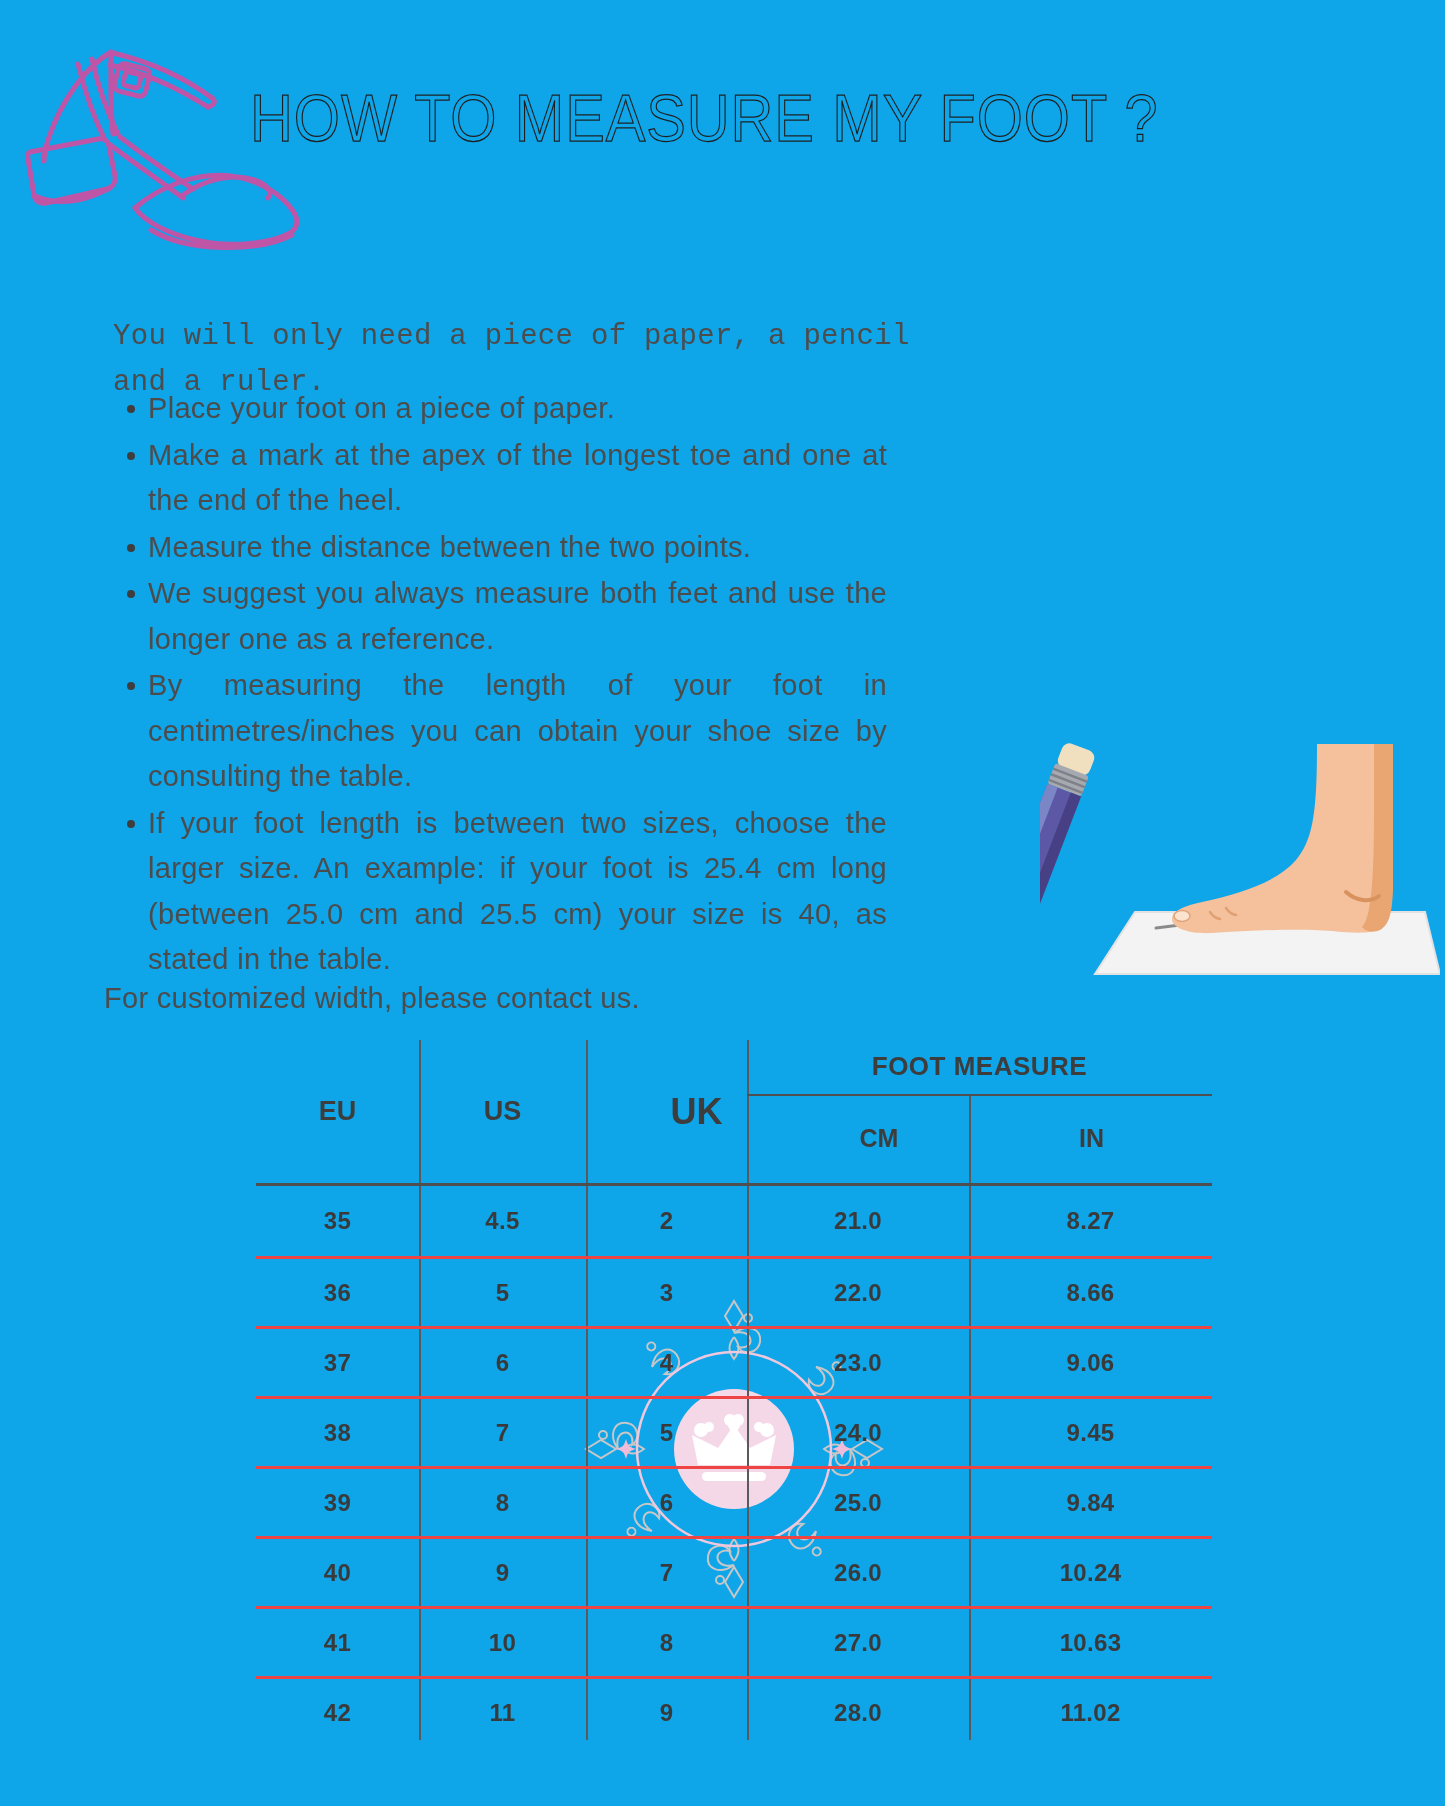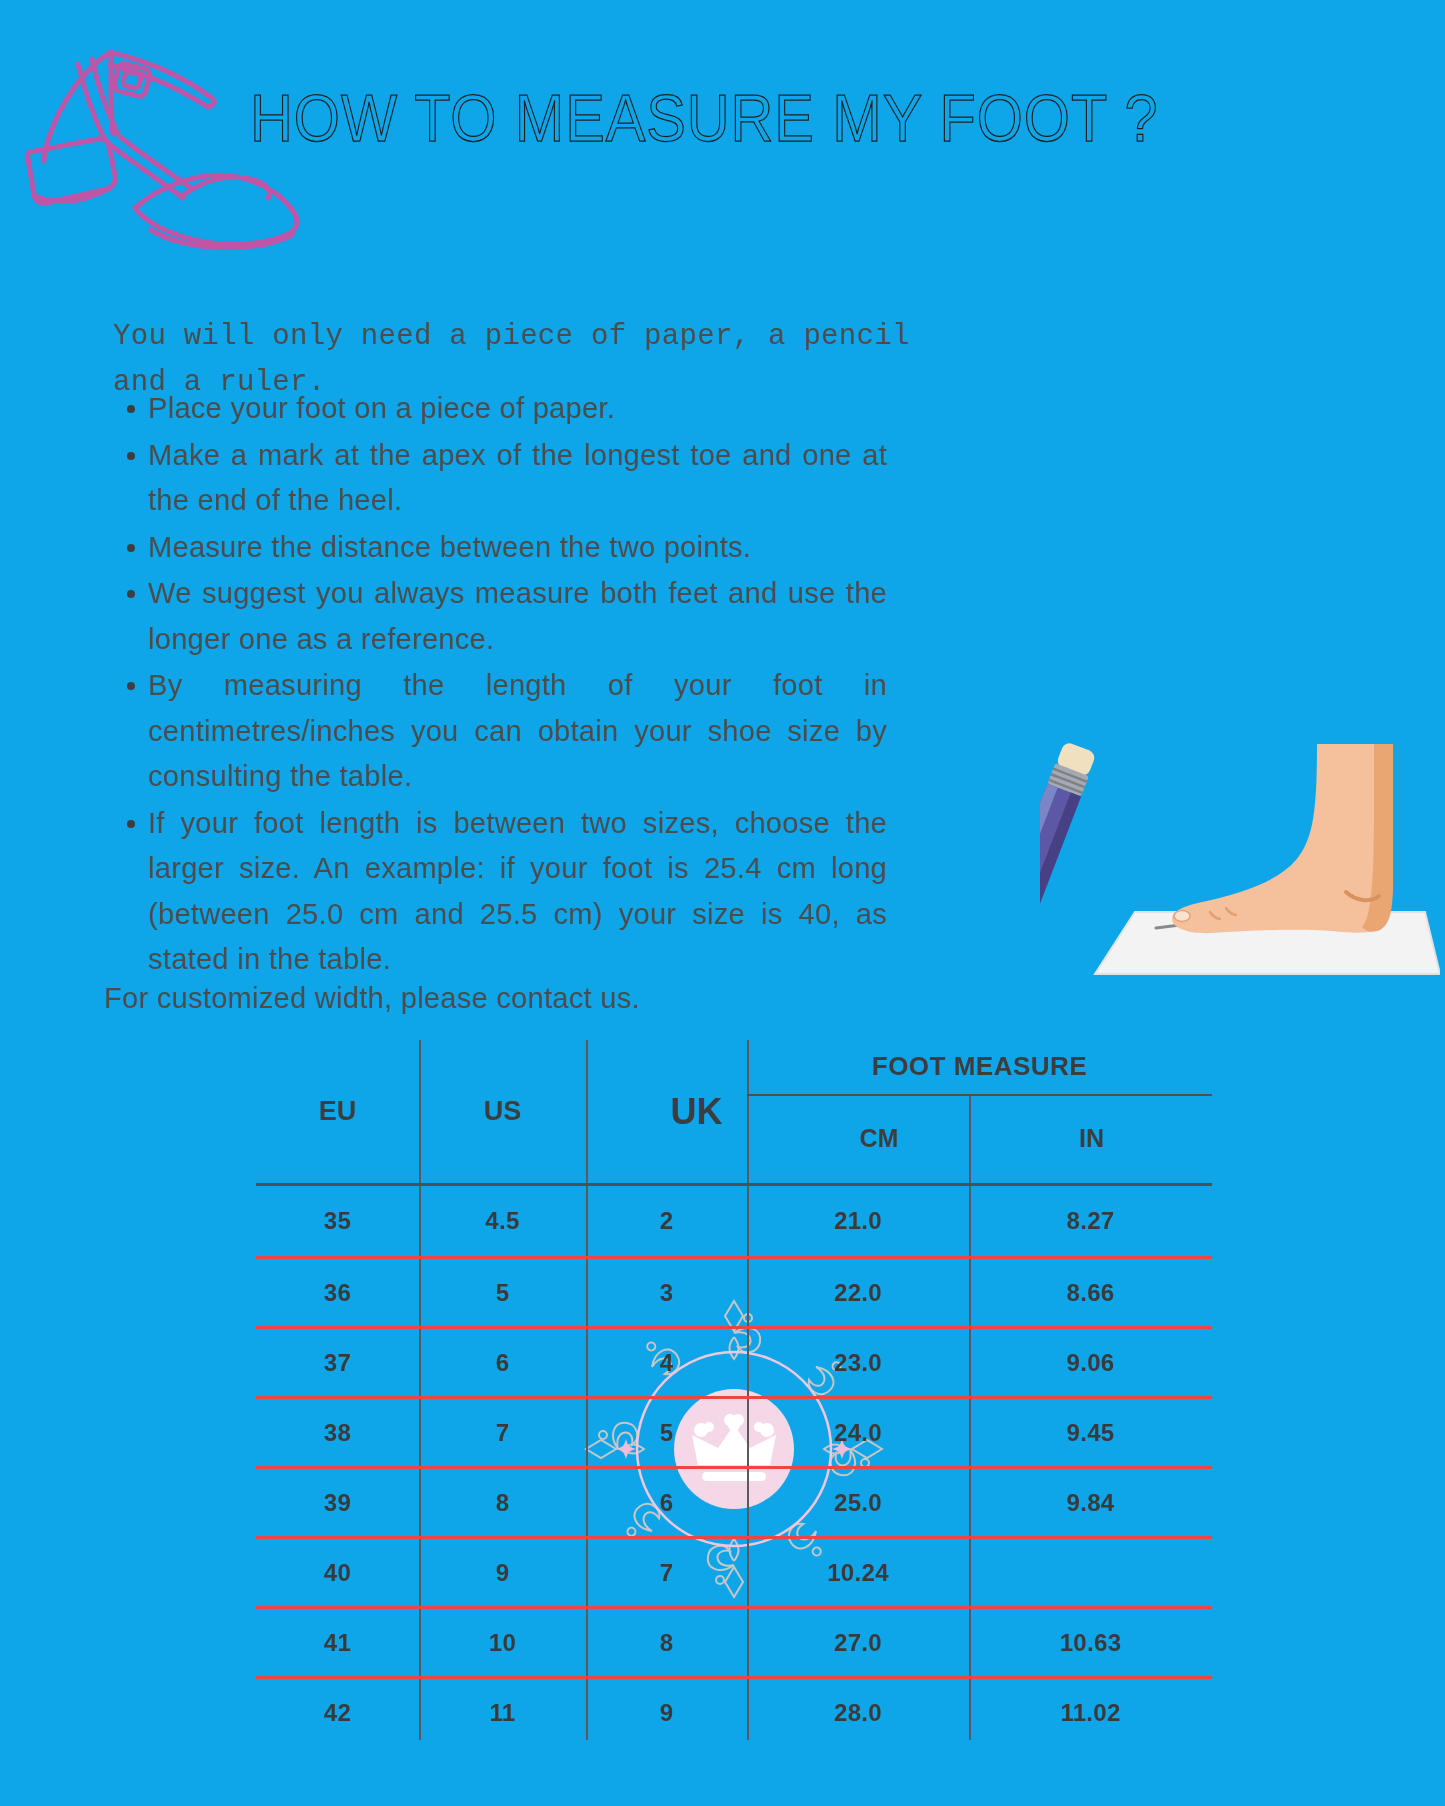--- a/index.html
+++ b/index.html
@@ -240,20 +240,21 @@
     <div class="cell">8</div>
     <div class="cell">6</div>
     <div class="cell">25.0</div>
     <div class="cell">9.84</div>
   </div>
 
   <div class="trow">
     <div class="cell">40</div>
     <div class="cell">9</div>
     <div class="cell">7</div>
+    <div class="cell">26.0</div>
     <div class="cell">10.24</div>
   </div>
 
   <div class="trow">
     <div class="cell">41</div>
     <div class="cell">10</div>
     <div class="cell">8</div>
     <div class="cell">27.0</div>
     <div class="cell">10.63</div>
   </div>

